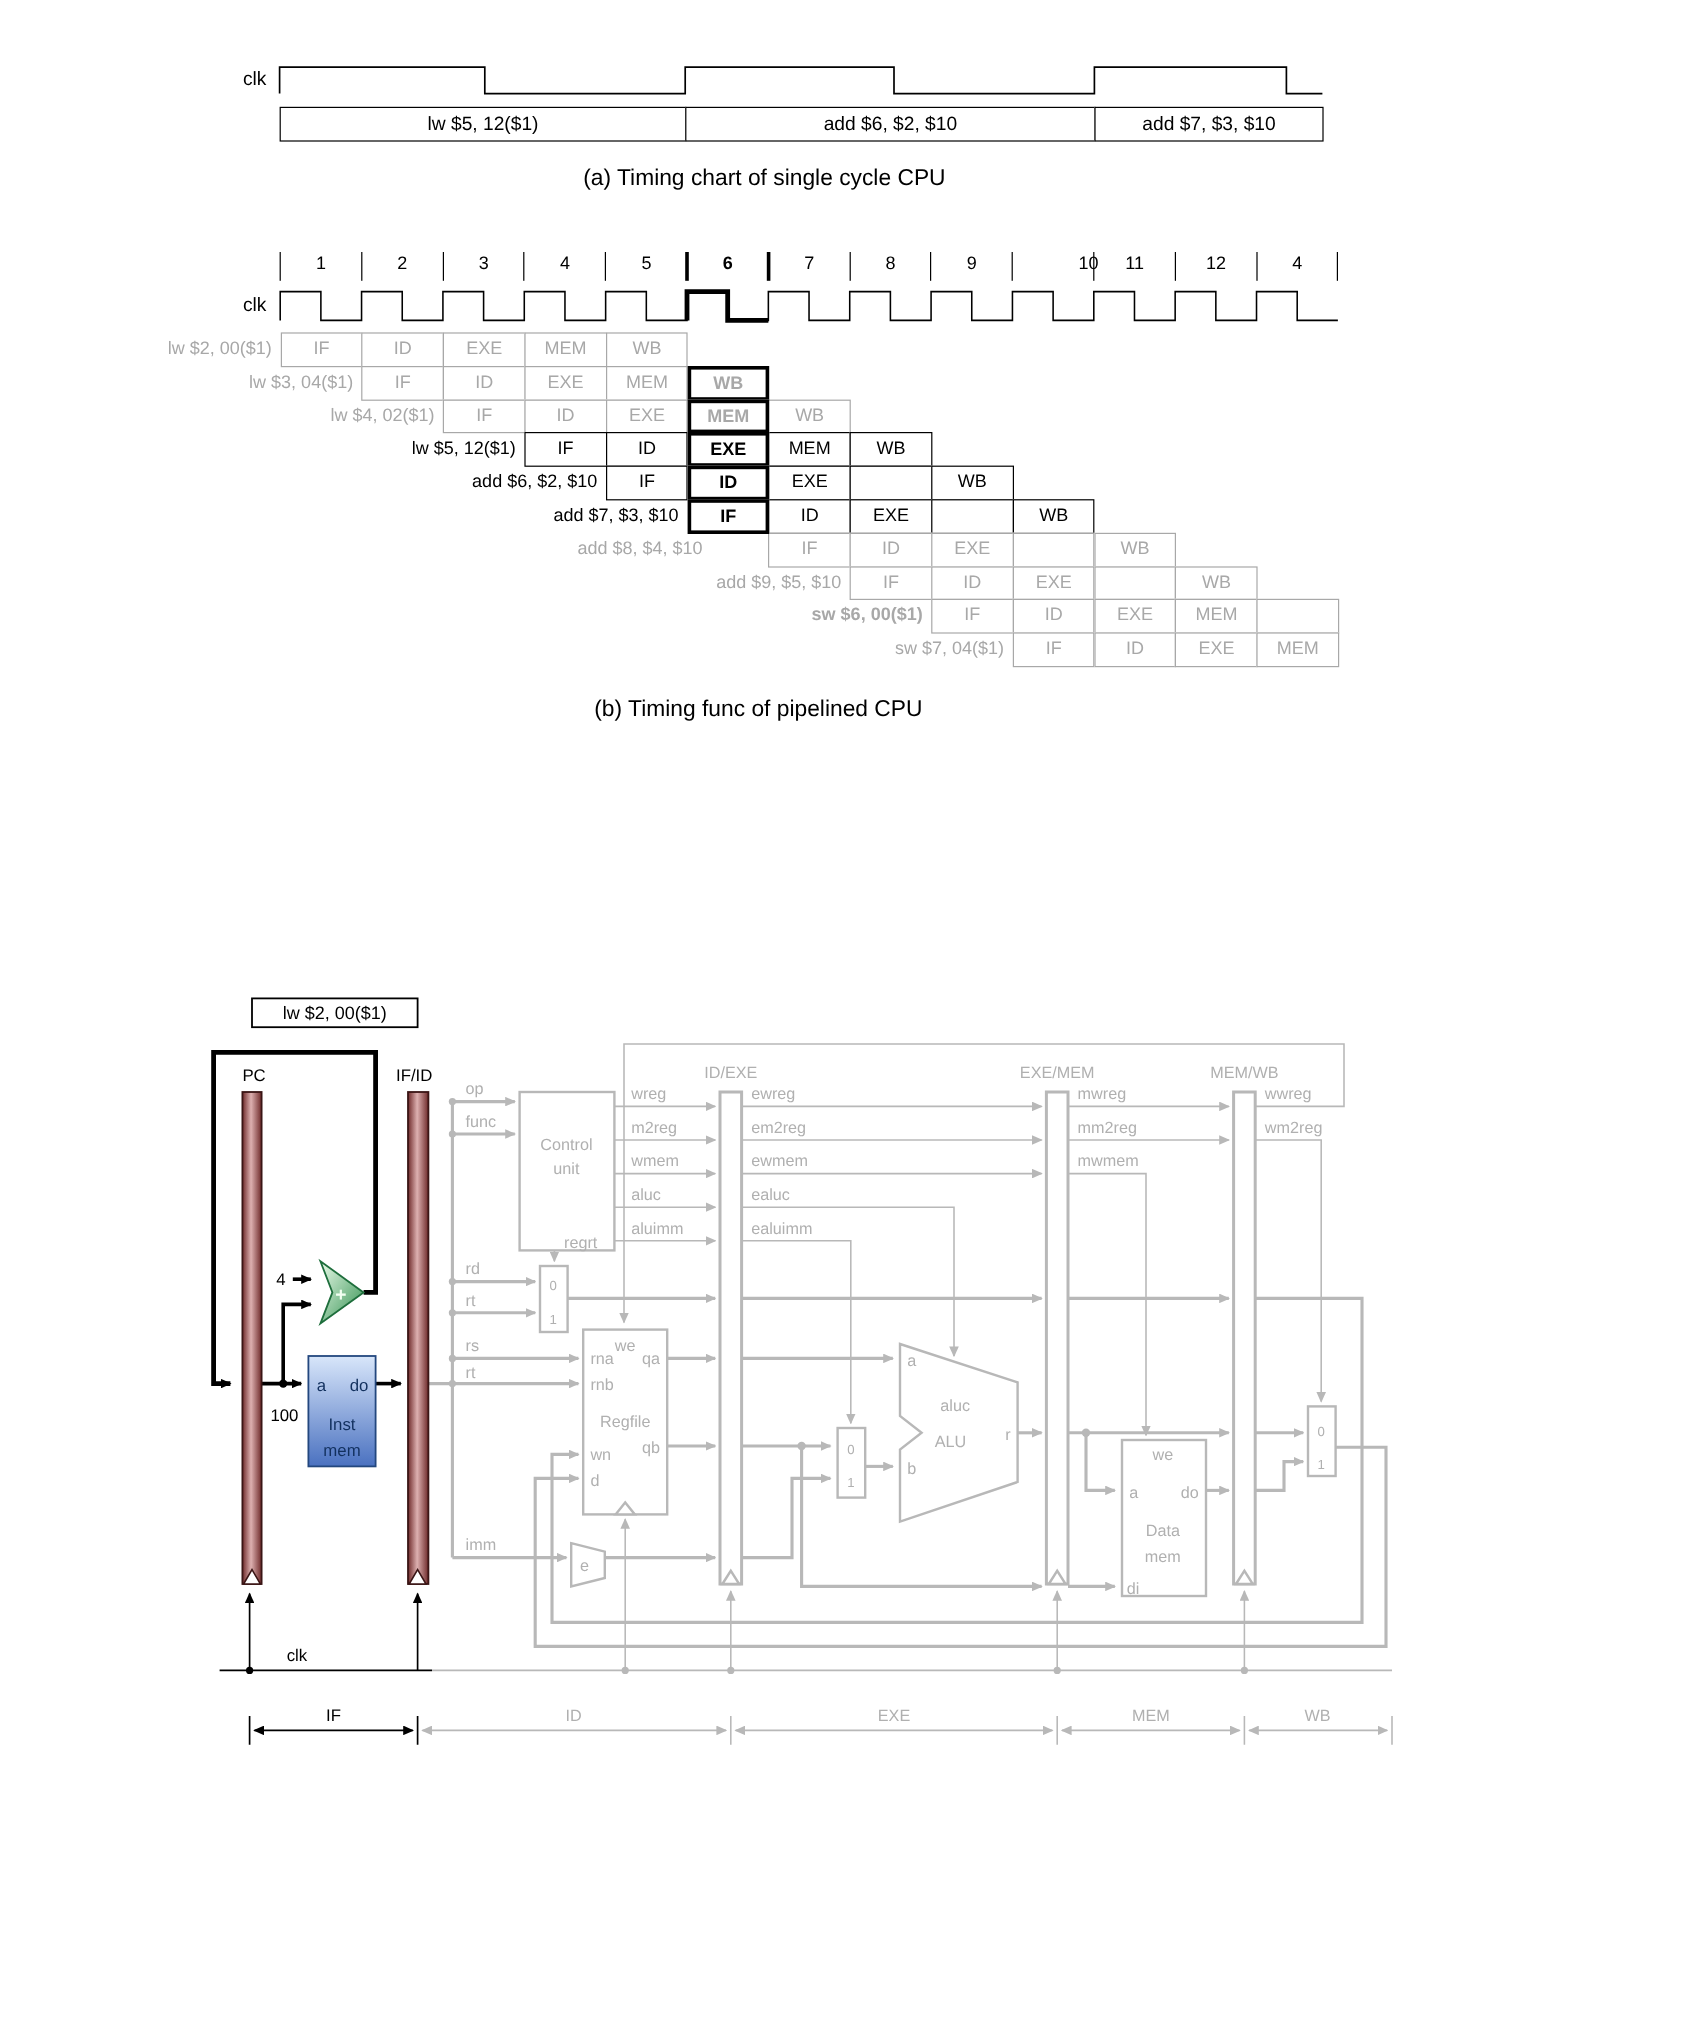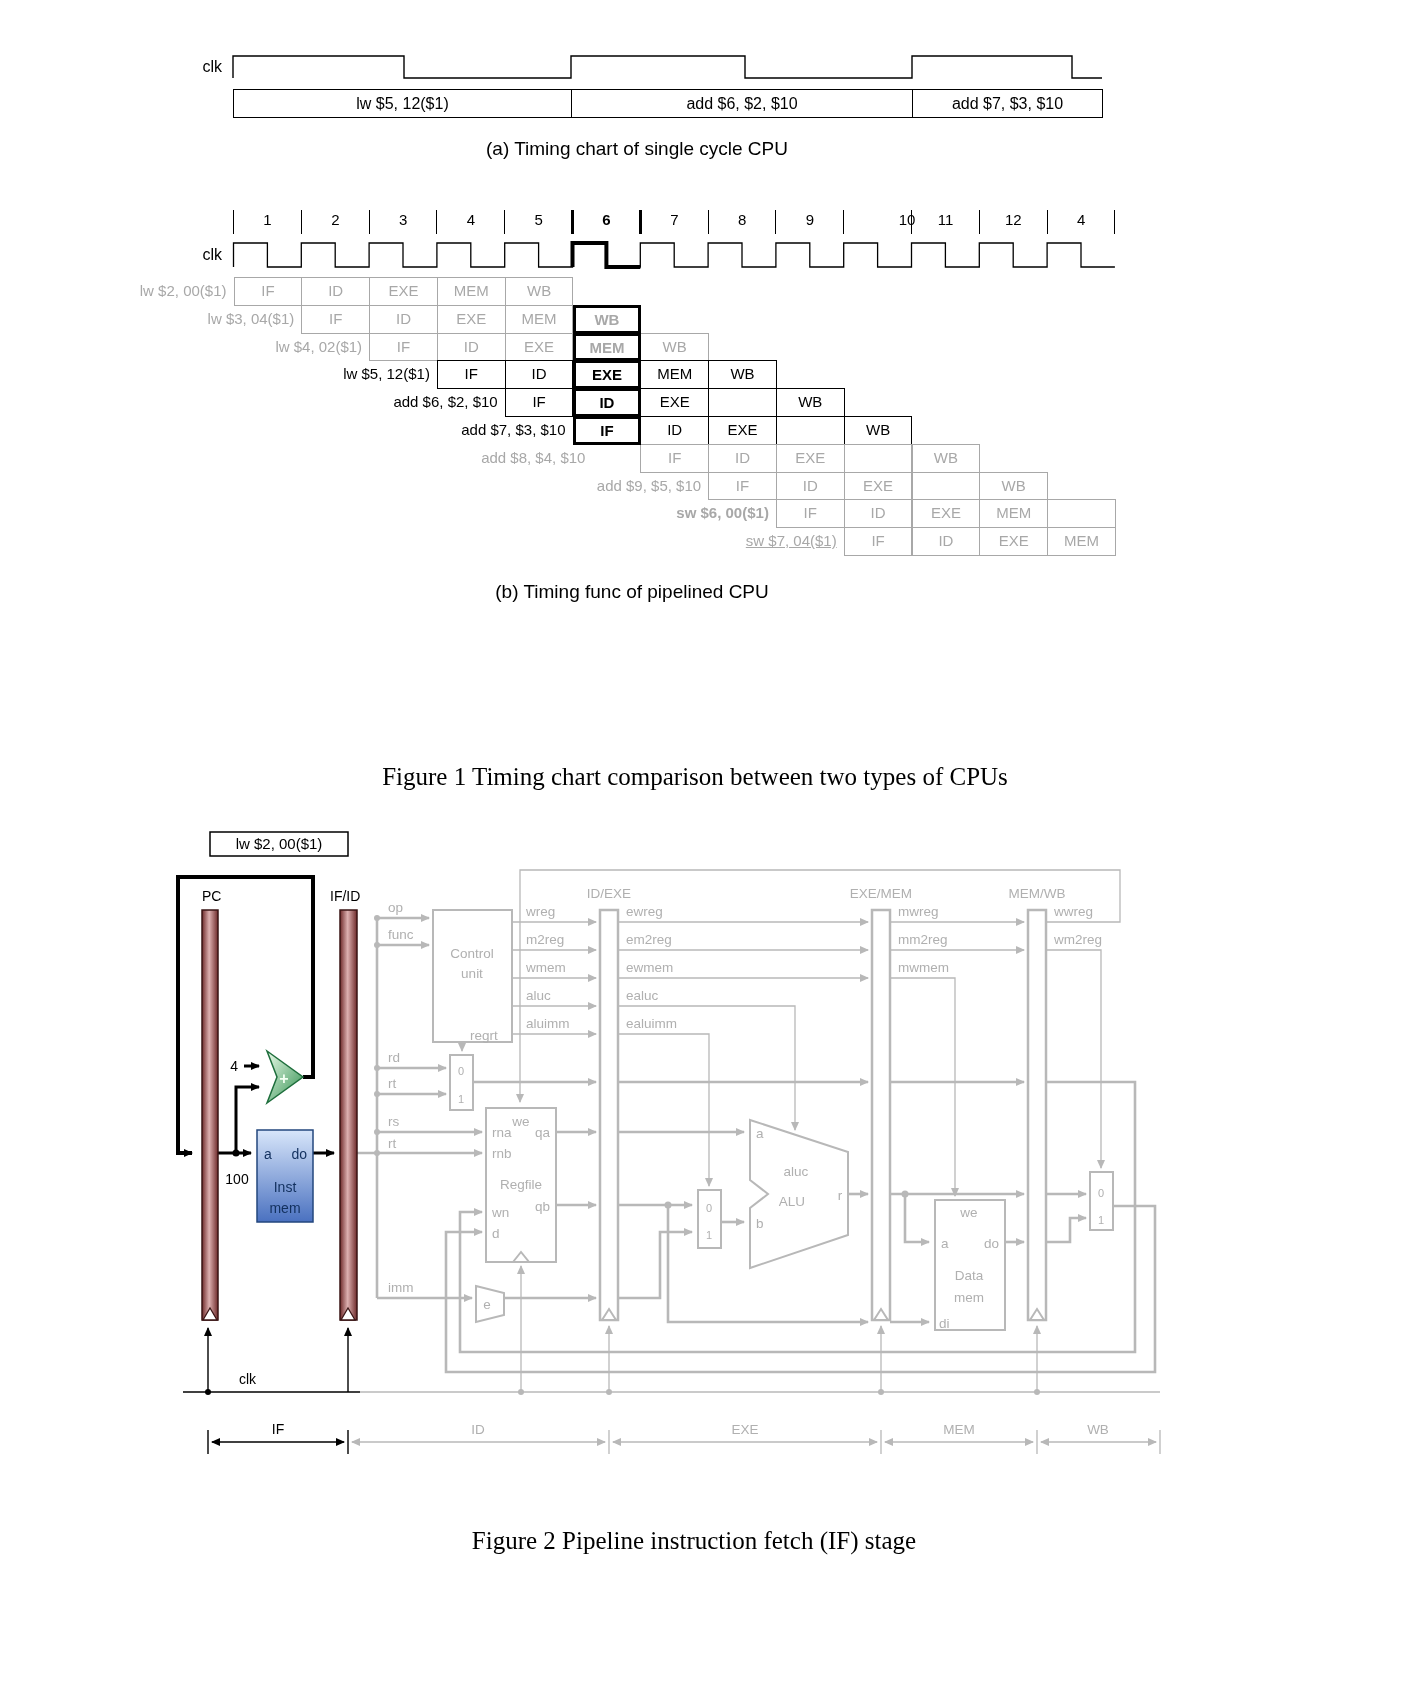--- a/index.html
+++ b/index.html
@@ -132,30 +132,29 @@
         <div class="cell dim" style="left: 775.9px; top: 471.6px;">ID</div>
         <div class="cell dim" style="left: 843.7px; top: 471.6px;">EXE</div>
         <div class="cell dim" style="left: 911.5px; top: 471.6px;"></div>
         <div class="cell dim" style="left: 979.3px; top: 471.6px;">WB</div>
         <div class="rowlab dim" style="top: 499.4px; left: 568.9px; font-weight: bold;">sw $6, 00($1)</div>
         <div class="cell dim" style="left: 775.9px; top: 499.4px;">IF</div>
         <div class="cell dim" style="left: 843.7px; top: 499.4px;">ID</div>
         <div class="cell dim" style="left: 911.5px; top: 499.4px;">EXE</div>
         <div class="cell dim" style="left: 979.3px; top: 499.4px;">MEM</div>
         <div class="cell dim" style="left: 1047.1px; top: 499.4px;"></div>
-        <div class="rowlab dim" style="top: 527.2px; left: 636.7px; text-decoration: underline;">sw $7, 04($1)</div>
+        <div class="rowlab dim" style="top: 527.2px; left: 636.7px;">sw $7, 04($1)</div>
         <div class="cell dim" style="left: 843.7px; top: 527.2px;">IF</div>
         <div class="cell dim" style="left: 911.5px; top: 527.2px;">ID</div>
         <div class="cell dim" style="left: 979.3px; top: 527.2px;">EXE</div>
         <div class="cell dim" style="left: 1047.1px; top: 527.2px;">MEM</div>
       </div>
     <div class="cap" style="left:332px;top:581px;width:600px;">(b) Timing func of pipelined CPU</div>
   </div>
 
-  <div class="figcap" style="left:295px;top:763px;width:800px;">Figure 1 Timing chart comparison between two types of CPUs</div>
 
   <svg class="abs" style="left:0;top:800px;" width="1406" height="680" viewBox="0 800 1406 680">
     <defs>
       <marker id="arrG" markerUnits="userSpaceOnUse" markerWidth="9" markerHeight="8" refX="8" refY="4" orient="auto">
           <path d="M0,0 L9,4 L0,8 Z" fill="#b8b8b8"></path>
         </marker>
       <marker id="arrGr" markerUnits="userSpaceOnUse" markerWidth="9" markerHeight="8" refX="1" refY="4" orient="auto">
           <path d="M9,0 L0,4 L9,8 Z" fill="#b8b8b8"></path>
         </marker>
       <marker id="arrB" markerUnits="userSpaceOnUse" markerWidth="9" markerHeight="8" refX="8" refY="4" orient="auto">
@@ -362,14 +361,13 @@
     <text class="gt" x="1101" y="1197" text-anchor="middle" style="font-size:11px">0</text>
     <text class="gt" x="1101" y="1224" text-anchor="middle" style="font-size:11px">1</text>
     <text class="bt" x="256" y="1384" text-anchor="end">clk</text>
     <text class="bt" x="278" y="1434" text-anchor="middle">IF</text>
     <text class="gt" x="478" y="1434" text-anchor="middle">ID</text>
     <text class="gt" x="745" y="1434" text-anchor="middle">EXE</text>
     <text class="gt" x="959" y="1434" text-anchor="middle">MEM</text>
     <text class="gt" x="1098" y="1434" text-anchor="middle">WB</text>
   </svg>
 
-  <div class="figcap" style="left:294px;top:1527px;width:800px;">Figure 2 Pipeline instruction fetch (IF) stage</div>
 </div>
 
 </body></html>

